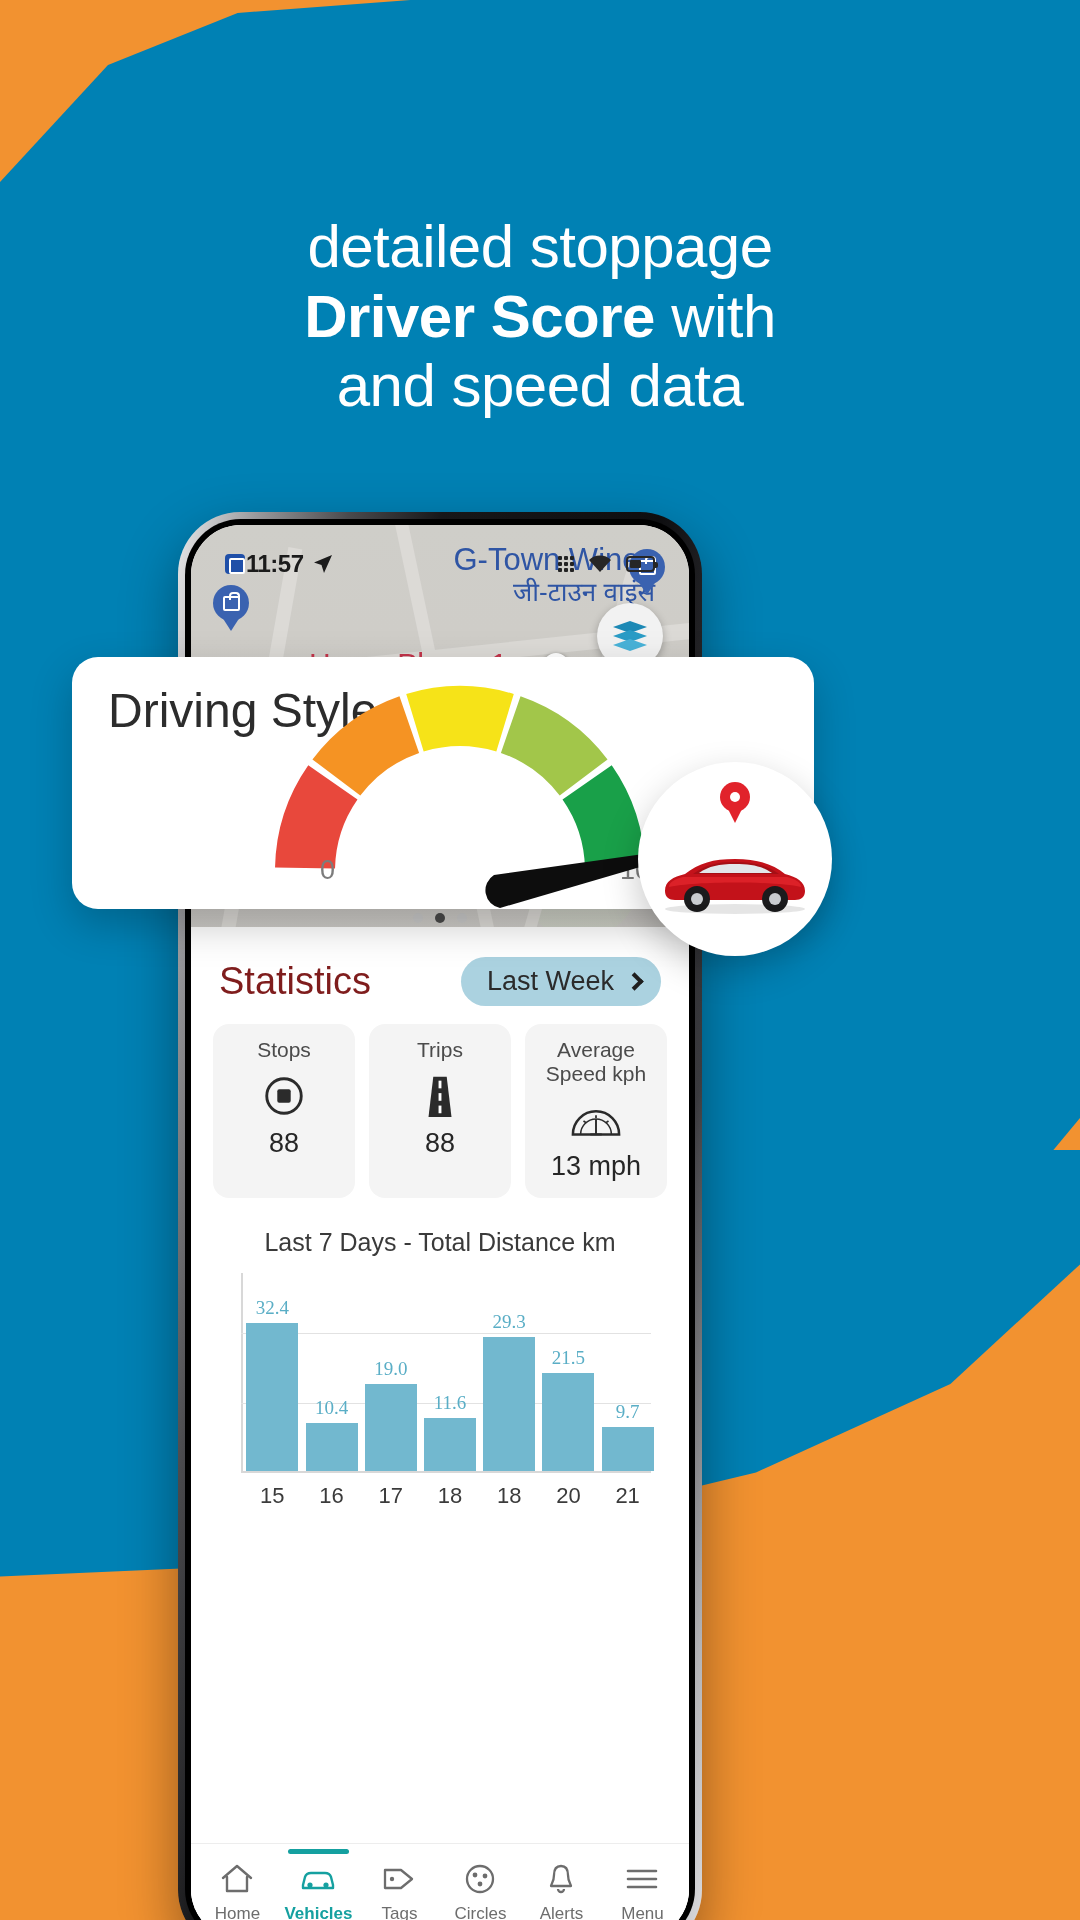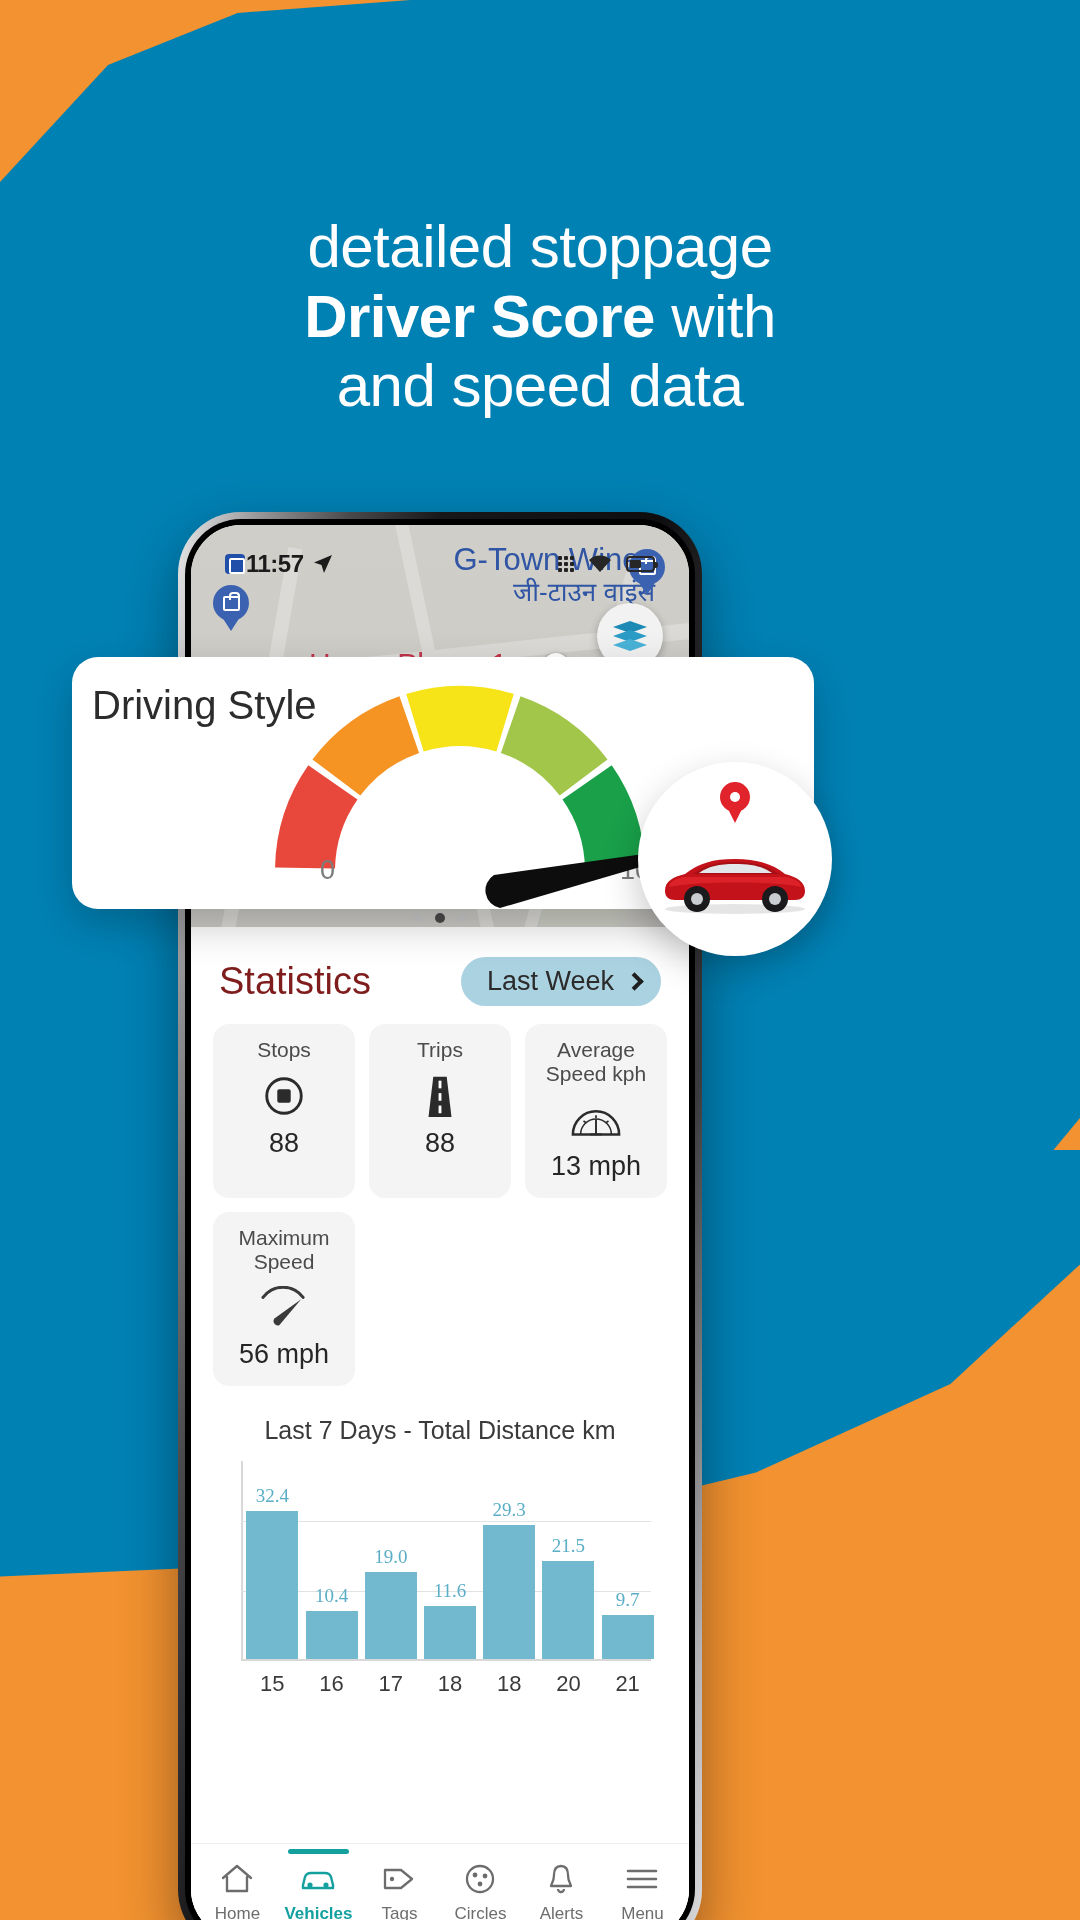--- a/index.html
+++ b/index.html
@@ -197,21 +197,21 @@
     content:"";position:absolute;top:-10px;left:12%;width:76%;height:5px;background:#15a0a0;border-radius:3px;
   }
   .nicon{height:40px;display:flex;align-items:center;justify-content:center;}
 
   
   .style-card{
     position:absolute;left:72px;top:657px;width:742px;height:252px;
     background:#fff;border-radius:26px;box-shadow:0 16px 42px rgba(0,0,0,.22);
     z-index:40;
   }
-  .style-title{position:absolute;left:20px;top:26px;font-size:40px;color:#2c2c2c;}
+  .style-title{position:absolute;left:36px;top:26px;font-size:48px;color:#2c2c2c;}
   .gauge{position:absolute;left:188px;top:14px;width:400px;height:225px;}
   .gauge-lbl{position:absolute;font-size:27px;color:#7c7c7c;}
   .gauge-lbl.lo{left:248px;top:198px;}
   .gauge-lbl.hi{left:548px;top:198px;}
   .needle{position:absolute;left:400px;top:178px;}
 
   
   .car-bubble{
     position:absolute;left:638px;top:762px;width:194px;height:194px;border-radius:50%;
     background:#fff;box-shadow:0 14px 36px rgba(0,0,0,.22);z-index:45;
@@ -362,30 +362,20 @@
               <path d="M11 36 A16 16 0 0 1 43 36" fill="none" stroke="#2b2b2b" stroke-width="1.6"></path>
               <path d="M27 36 L27 20" stroke="#2b2b2b" stroke-width="2"></path>
               <path d="M21 36 L33 36" stroke="#2b2b2b" stroke-width="2"></path>
               <path d="M14 22 L17 24 M27 16 L27 19 M40 22 L37 24" stroke="#2b2b2b" stroke-width="1.8"></path>
             </svg>
           </div>
           <div class="card-value">13 mph</div>
         </div>
 
 
-        <div class="card">
-          <div class="card-label">Maximum Speed</div>
-          <div class="card-icon">
-            <svg width="50" height="42" viewBox="0 0 52 44">
-              <path d="M4 12 A26 26 0 0 1 46 12" fill="none" stroke="#3a3a3a" stroke-width="3.2" stroke-linecap="round"></path>
-              <path d="M44 14 L16 34 a4.5 4.5 0 0 0 5 7 Z" fill="#3a3a3a"></path>
-            </svg>
-          </div>
-          <div class="card-value">56 mph</div>
-        </div>
 
       </div>
 
       <div class="chart-title">Last 7 Days - Total Distance km</div>
       <div class="chart-wrap">
         <div class="axis-y"></div>
         <div class="axis-x"></div>
         <div class="gridline" style="top:30%"></div>
         <div class="gridline" style="top:65%"></div>
         <div class="bars" id="bars">

